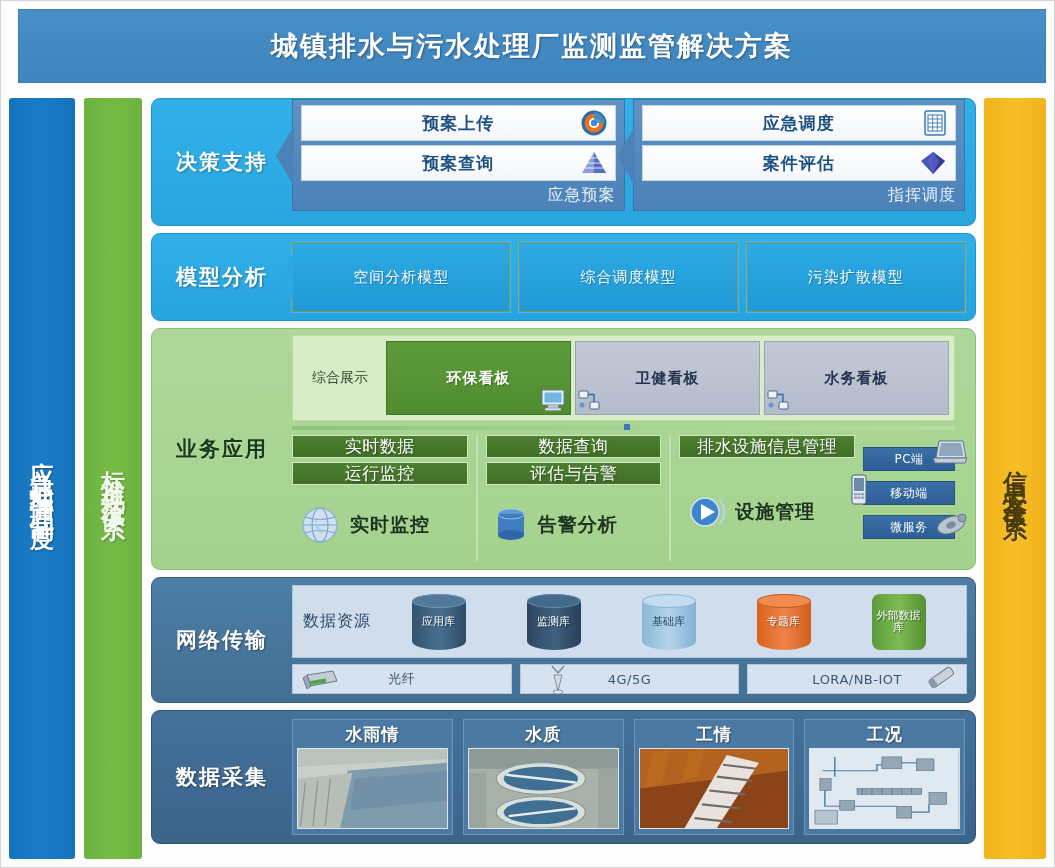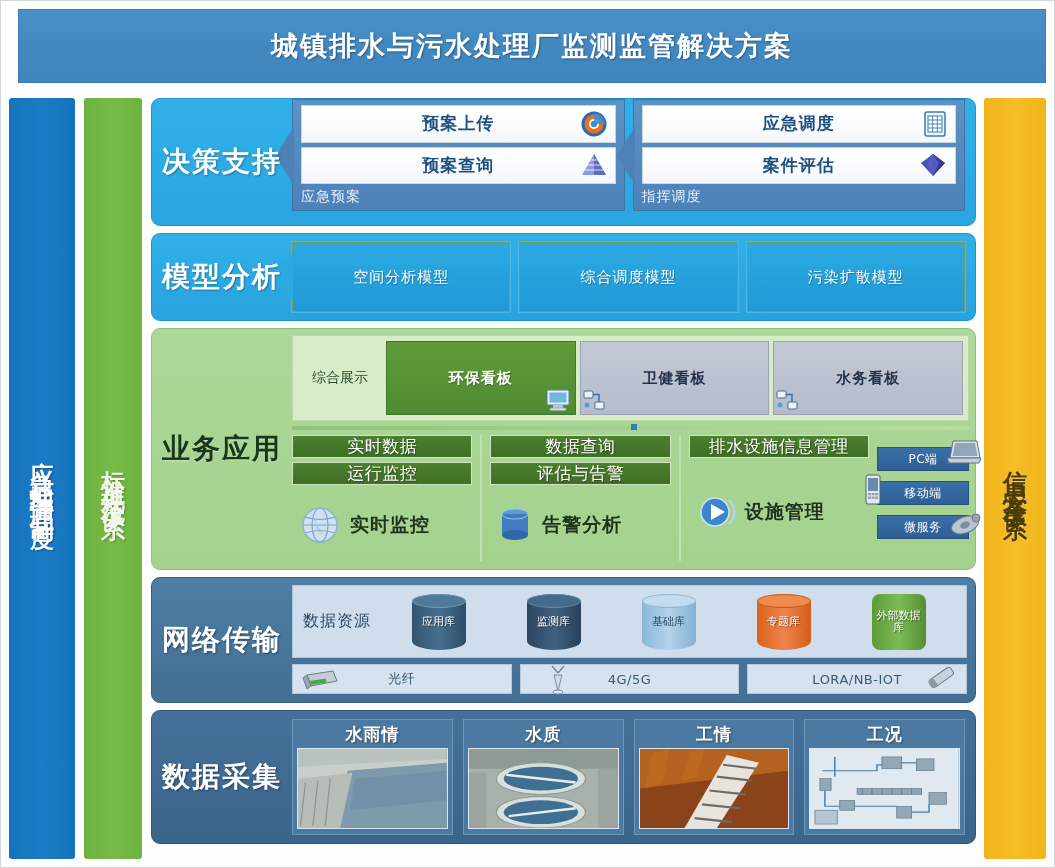--- a/index.html
+++ b/index.html
@@ -67,21 +67,21 @@
   .layer {
     position: relative;
     border-radius: 9px;
     display: flex;
     align-items: center;
   }
   .layer-label {
     flex: 0 0 auto;
     width: 140px;
     text-align: center;
-    font-size: 28px;
+    font-size: 21px;
     font-weight: bold;
     letter-spacing: 2px;
     z-index: 3;
   }
   .layer-body { flex: 1 1 auto; position: relative; height: 100%; }
 
   
   #layer-decision {
     height: 128px;
     background: linear-gradient(180deg,#31b0e8 0%,#29a6e0 100%);
@@ -106,21 +106,21 @@
   .dec-row {
     height: 50px; margin-bottom: 4px;
     background: linear-gradient(180deg,#ffffff 0%,#f4f7fa 100%);
     border: 1px solid #c8d6e4;
     display: flex; align-items: center; justify-content: center;
     position: relative;
   }
   .dec-row .lbl { font-size: 17px; font-weight: bold; color: #1d4f80; letter-spacing: 1px; }
   .dec-row .ico { position: absolute; right: 8px; top: 50%; transform: translateY(-50%); }
   .dec-cap {
-    text-align: left; color: #e8f1fa; font-size: 14px;
+    text-align: right; color: #e8f1fa; font-size: 16px;
     margin-top: auto; padding-bottom: 2px; letter-spacing: 1px;
   }
 
   
   #layer-model {
     height: 88px;
     background: linear-gradient(180deg,#31b0e8 0%,#27a3de 100%);
     border: 1px solid #1f93cc;
   }
   #layer-model .layer-label { color:#fff; text-shadow:1px 1px 2px rgba(0,0,0,.3); }
@@ -146,21 +146,21 @@
   #layer-business {
     height: 242px;
     background: linear-gradient(180deg,#aed89a 0%,#a4d28d 100%);
     border: 1px solid #8cc077;
     align-items: stretch;
   }
   #layer-business .layer-label {
     color: #17381a; display:flex; align-items:center; justify-content:center;
     text-shadow: 0 1px 1px rgba(255,255,255,.35);
   }
-  .biz-col { flex:1; display:flex; flex-direction:column; padding: 6px 6px 8px 0; gap: 5px; }
+  .biz-col { flex:1; display:flex; flex-direction:column; padding: 6px 20px 8px 0; gap: 5px; }
   .biz-top {
     background: #d9ecc8; border:1px solid #bcd9a5;
     display:flex; align-items:center; gap:4px; padding:5px; height: 86px;
   }
   .biz-top-label { width: 84px; text-align:center; font-size:14px; color:#2c4a2f; flex:0 0 auto; }
   .board {
     flex:1; height:100%; position: relative;
     display:flex; align-items:center; justify-content:center;
     font-size: 15px; font-weight: bold; letter-spacing: 1px;
   }

